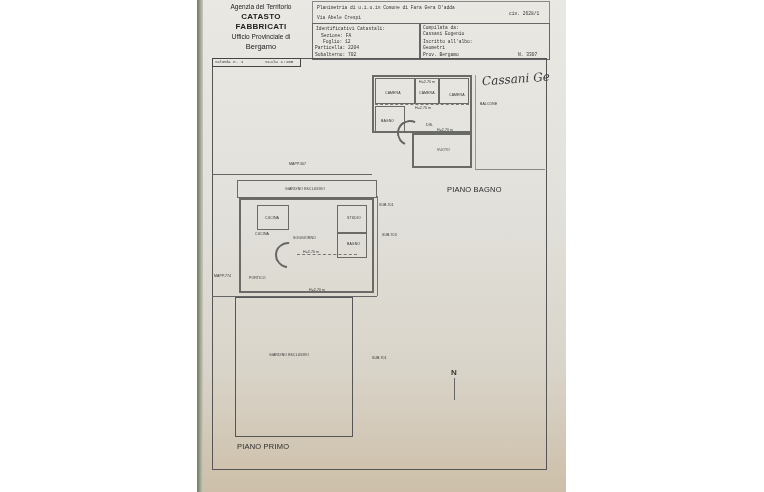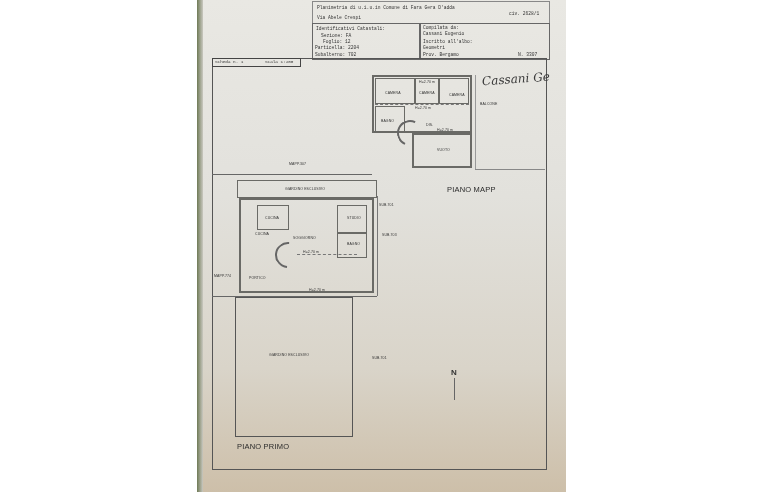--- a/index.html
+++ b/index.html
@@ -25,20 +25,26 @@
   .stair{position:absolute;border-radius:50%;border:2px solid #666;border-right-color:transparent;border-bottom-color:transparent;}
   .dashed{position:absolute;border-top:1px dashed #777;}
   .signature{position:absolute;font-family:"DejaVu Serif",serif;font-style:italic;color:#3a3a3a;font-size:12px;transform:rotate(-4deg);}
 </style>
 </head>
 <body>
 
 <div class="photo">
   <div class="photo-edge-left"></div>
 
+  <div class="hdr-left">
+    <div class="t1">Agenzia del Territorio</div>
+    <div class="t2">CATASTO FABBRICATI</div>
+    <div class="t3">Ufficio Provinciale di</div>
+    <div class="t4">Bergamo</div>
+  </div>
 
   <div class="box" style="left:115px;top:1px;width:236px;height:21px;border-color:#888;">
     <div class="abs mono mtext" style="left:4px;top:3px;">Planimetria di u.i.u.in Comune di Fara Gera D'adda</div>
     <div class="abs mono mtext" style="left:4px;top:13px;">Via Abele Crespi</div>
     <div class="abs mono mtext" style="left:196px;top:9px;">civ. 2628/1</div>
   </div>
   <div class="box" style="left:115px;top:23px;width:107px;height:35px;border-color:#666;">
     <div class="abs mono mtext" style="left:3px;top:2px;">Identificativi Catastali:</div>
     <div class="abs mono mtext" style="left:8px;top:9px;">Sezione: FA</div>
     <div class="abs mono mtext" style="left:10px;top:15px;">Foglio: 12</div>
@@ -75,21 +81,21 @@
   <div class="label" style="left:184px;top:119px;">BAGNO</div>
   <div class="label" style="left:229px;top:123px;">DIS.</div>
   <div class="label" style="left:218px;top:106px;">H=2.70 m</div>
   <div class="label" style="left:240px;top:128px;">H=2.70 m</div>
   <div class="stair" style="left:200px;top:120px;width:22px;height:22px;transform:rotate(-20deg);"></div>
   <div class="wall" style="left:215px;top:133px;width:60px;height:35px;"></div>
   <div class="label" style="left:240px;top:148px;">VUOTO</div>
   <div class="line" style="left:278px;top:75px;width:1px;height:95px;background:#999;"></div>
   <div class="label" style="left:283px;top:102px;">BALCONE</div>
   <div class="line" style="left:278px;top:169px;width:70px;height:1px;background:#888;"></div>
-  <div class="floor-title" style="left:250px;top:185px;">PIANO MAPP</div>
+  <div class="floor-title" style="left:250px;top:185px;">PIANO BAGNO</div>
 
   <div class="label" style="left:92px;top:162px;">MAPP.307</div>
   <div class="line" style="left:15px;top:174px;width:160px;height:1px;background:#666;"></div>
   <div class="wall" style="left:40px;top:180px;width:140px;height:18px;border-width:1px;"></div>
   <div class="label" style="left:88px;top:187px;">GIARDINO ESCLUSIVO</div>
   <div class="wall" style="left:42px;top:198px;width:135px;height:95px;"></div>
   <div class="wall" style="left:60px;top:205px;width:32px;height:25px;border-width:1px;"></div>
   <div class="label" style="left:68px;top:216px;">CUCINA</div>
   <div class="label" style="left:58px;top:232px;">CUCINA</div>
   <div class="label" style="left:96px;top:236px;">SOGGIORNO</div>

